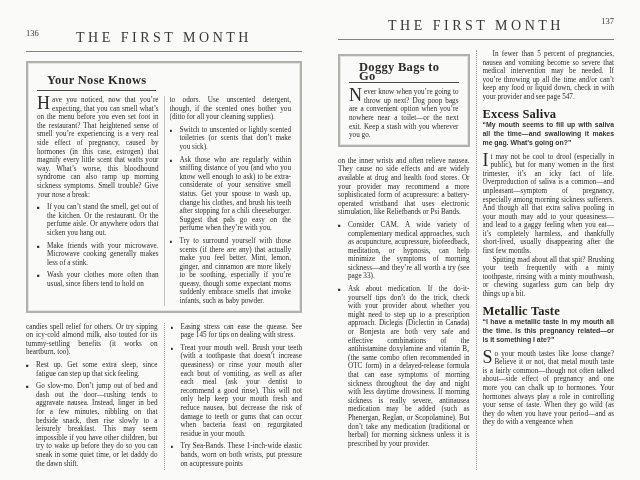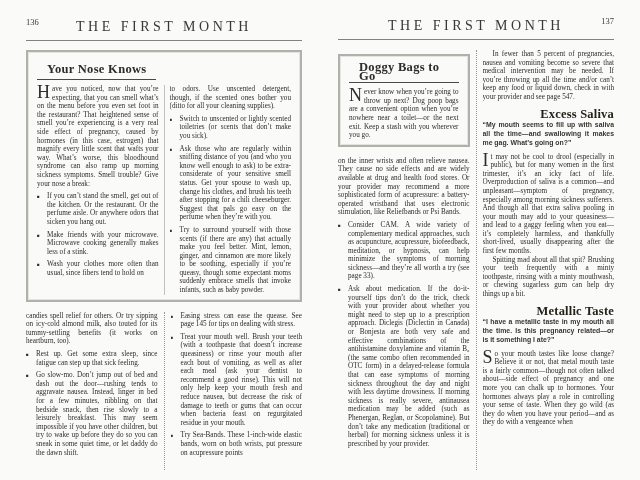--- a/index.html
+++ b/index.html
@@ -1,19 +1,19 @@
 <!DOCTYPE html>
 <html><head>
 <meta charset="utf-8">
 <style>
   html,body{margin:0;padding:0;width:640px;height:480px;overflow:hidden;
     background:#fafaf8;font-family:"Liberation Serif","DejaVu Serif",serif;color:#2e2c28;}
   .spread{display:flex;width:640px;height:480px;}
   .page{width:320px;height:480px;box-sizing:border-box;display:flex;flex-direction:column;overflow:hidden;}
-  .page.l{padding:17px 18px 10px 26px;}
+  .page.l{padding:28px 18px 10px 26px;}
   .page.r{padding:16px 26px 10px 18px;}
 
   .pagehead{position:relative;text-align:center;border-bottom:1px solid #85827b;
     padding-bottom:5px;flex:none;}
   .runhead{font-size:14px;letter-spacing:3.5px;color:#3a3833;}
   .folio{position:absolute;top:0;font-size:8.5px;color:#3a3833;}
   .folio.fl{left:0;}
   .folio.fr{right:0;}
 
   .box{border:2px solid #b2b0aa;box-shadow:0 0 0 1px #e6e4df inset;
@@ -32,21 +32,21 @@
   p{margin:0;}
   .para{margin:0;}
   .cont{margin:0;}
   .indent{text-indent:10px;}
   .bullet{position:relative;padding-left:10px;margin-top:4px;}
   .bullet::before{content:"\25A0";position:absolute;left:0;top:1px;
     font-size:4.5px;line-height:8.6px;color:#2e2c28;}
   .dc{float:left;font-size:18px;line-height:15px;padding-right:2px;font-weight:400;}
 
   .section-heading{font-size:12.5px;font-weight:bold;margin:8px 0 3px;
-    letter-spacing:0.2px;text-align:right;color:#232119;}
+    letter-spacing:0.2px;text-align:left;color:#232119;}
   .quote{font-family:"Liberation Sans","DejaVu Sans",sans-serif;font-weight:bold;
     font-size:6.9px;line-height:8.8px;margin:2px 0 5px;color:#383631;}
 </style>
 </head>
 <body>
 
 <div class="spread">
 
   <div class="page l">
     <div class="pagehead">

